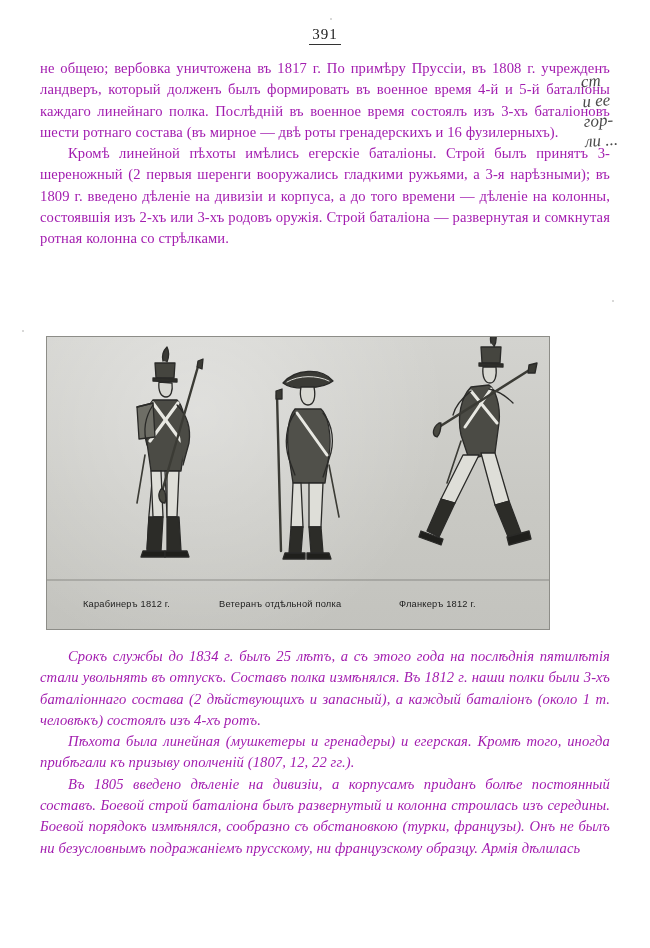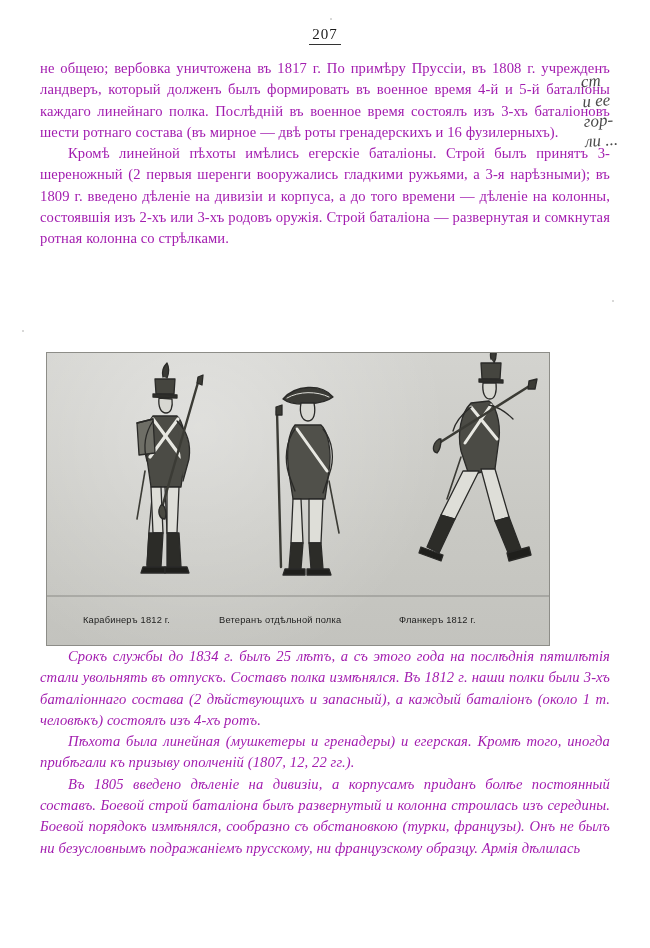--- a/index.html
+++ b/index.html
@@ -52,21 +52,21 @@
   }
   p.para.indent {
     text-indent: 28px;
   }
   .block-top p.para:first-child {
     text-indent: 0;
   }
   .figure {
     position: absolute;
     left: 46px;
-    top: 352px;
+    top: 336px;
     width: 502px;
     height: 292px;
     background: #14b8a6;
     border: 1px solid #8d8d88;
     overflow: hidden;
   }
   .figure .plate {
     position: absolute;
     inset: 0;
     background:
@@ -136,21 +136,21 @@
     border-radius: 50%;
     opacity: 0.5;
   }
 </style>
 </head>
 <body>
 
 <div class="page">
 
   <div class="page-number">
-    <span class="num">207</span>
+    <span class="num">391</span>
   </div>
 
   <div class="content block-top">
     <p class="para">не общею; вербовка уничтожена въ 1817 г.  По примѣру Пруссіи, въ 1808 г. учрежденъ ландверъ, который долженъ былъ формировать въ военное время 4-й и 5-й баталіоны каждаго линейнаго полка. Послѣдній въ военное время состоялъ изъ 3-хъ баталіоновъ шести ротнаго состава (въ мирное — двѣ роты гренадерскихъ и 16 фузилерныхъ).</p>
     <p class="para indent">Кромѣ линейной пѣхоты имѣлись егерскіе баталіоны. Строй былъ принятъ 3-шереножный (2 первыя шеренги вооружались гладкими ружьями, а 3-я нарѣзными); въ 1809 г. введено дѣленіе на дивизіи и корпуса, а до того времени — дѣленіе на колонны, состоявшія изъ 2-хъ или 3-хъ родовъ оружія. Строй баталіона — развернутая и сомкнутая ротная колонна со стрѣлками.</p>
   </div>
 
   <div class="marginalia">
     <div>cm</div>
     <div>и ее</div>

